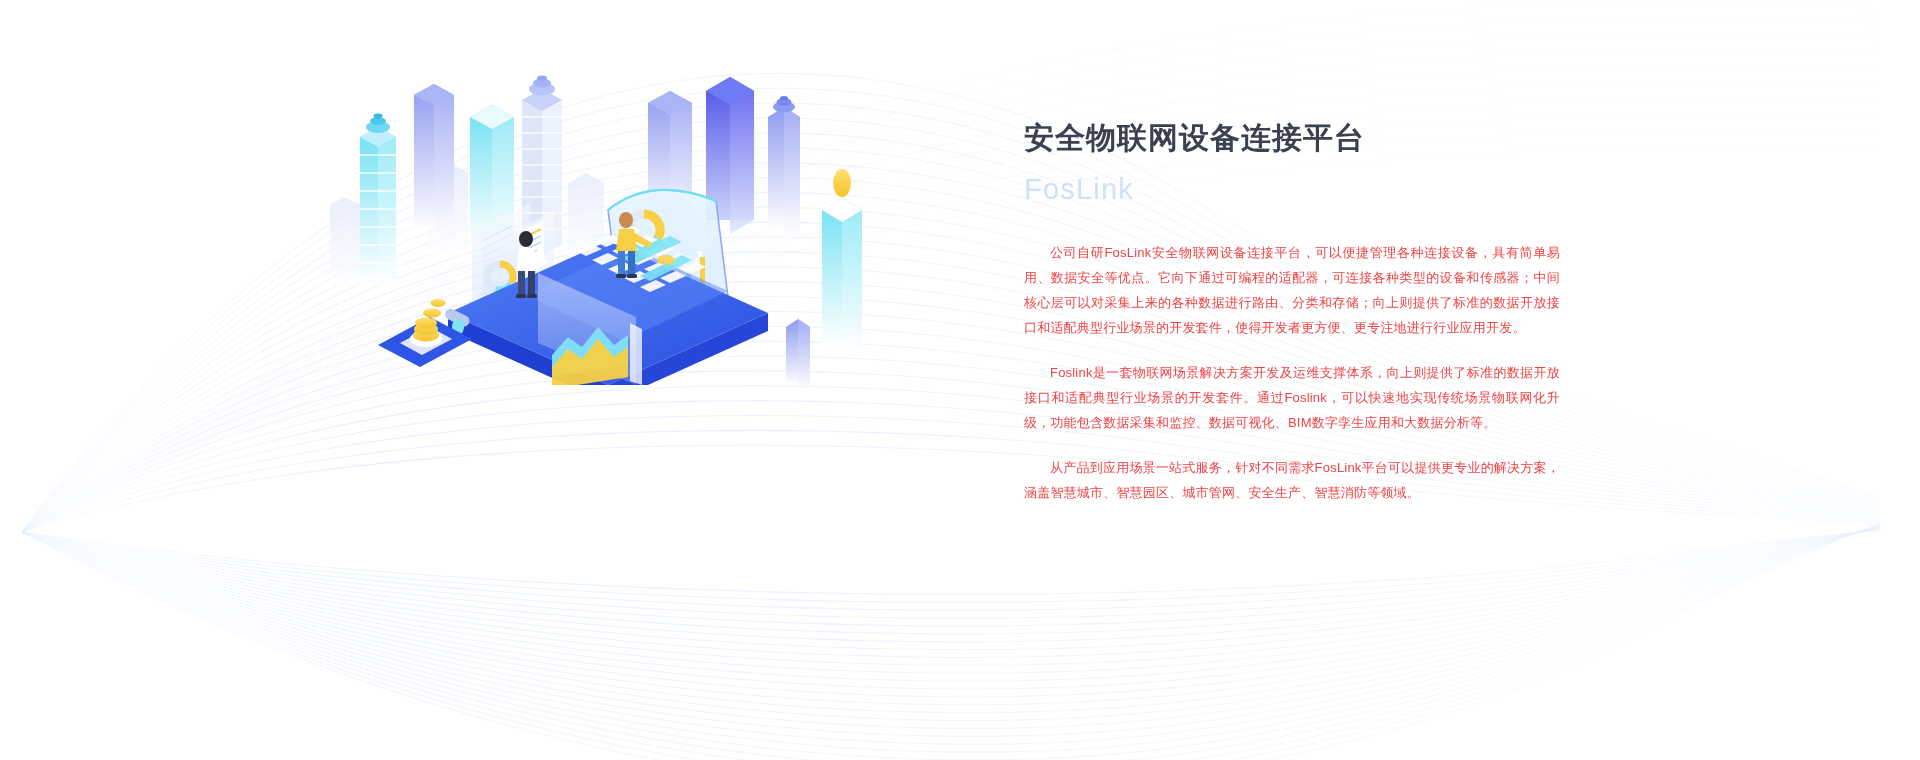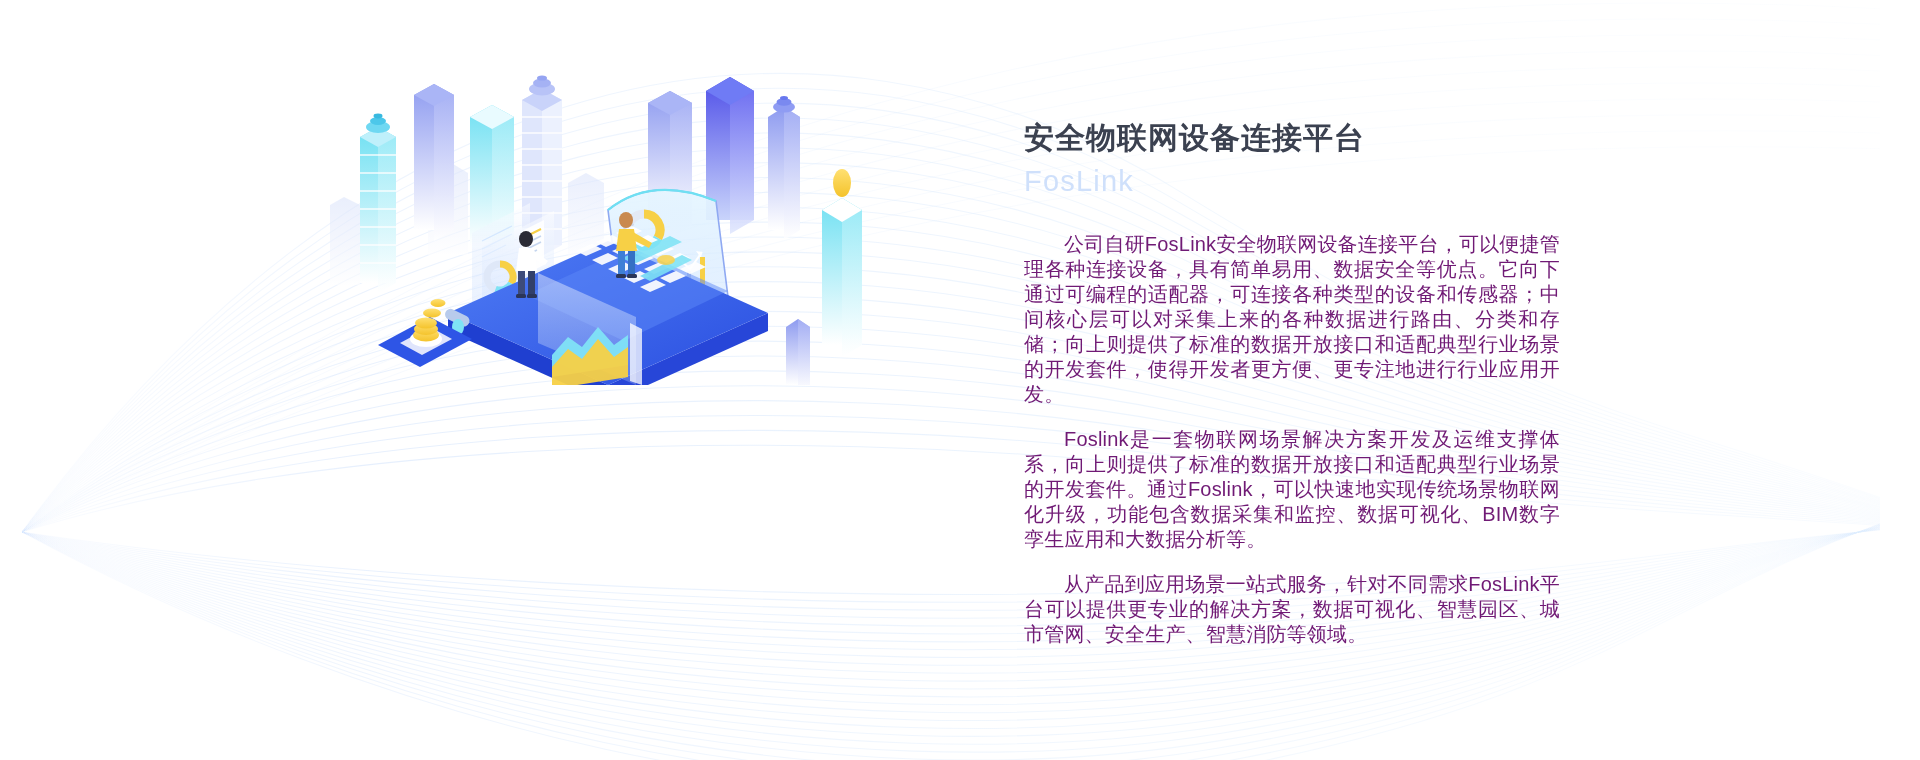--- a/index.html
+++ b/index.html
@@ -20,25 +20,25 @@
   
   .textcol{
     position:absolute; left:1024px; top:118px; width:536px; z-index:3;
   }
   .page-title{
     font-size:30px; font-weight:bold; color:#3b4150;
     letter-spacing:1px; line-height:40px; white-space:nowrap;
   }
   .page-subtitle{
     font-size:29px; font-weight:normal; color:#cfe0fb;
-    letter-spacing:1.2px; line-height:42px; margin-top:2px;
+    letter-spacing:1.2px; line-height:42px; margin-top:10px;
   }
   .body-copy{ margin-top:30px; }
   .para{
-    font-size:20px; line-height:25px; color:#701a75;
+    font-size:13px; line-height:25px; color:#ef4444;
     text-align:justify; text-indent:2em; margin-bottom:20px;
     letter-spacing:0.2px;
   }
   .para:last-child{ margin-bottom:0; }
 </style>
 </head>
 <body>
 
 <div id="stage">
 
@@ -390,17 +390,17 @@
       </g>
     </svg>
   </div>
 
   <div class="textcol">
     <h1 class="page-title">安全物联网设备连接平台</h1>
     <div class="page-subtitle">FosLink</div>
     <div class="body-copy">
       <p class="para">公司自研FosLink安全物联网设备连接平台，可以便捷管理各种连接设备，具有简单易用、数据安全等优点。它向下通过可编程的适配器，可连接各种类型的设备和传感器；中间核心层可以对采集上来的各种数据进行路由、分类和存储；向上则提供了标准的数据开放接口和适配典型行业场景的开发套件，使得开发者更方便、更专注地进行行业应用开发。</p>
       <p class="para">Foslink是一套物联网场景解决方案开发及运维支撑体系，向上则提供了标准的数据开放接口和适配典型行业场景的开发套件。通过Foslink，可以快速地实现传统场景物联网化升级，功能包含数据采集和监控、数据可视化、BIM数字孪生应用和大数据分析等。</p>
-      <p class="para">从产品到应用场景一站式服务，针对不同需求FosLink平台可以提供更专业的解决方案，数据可视化、智慧园区、城市管网、安全生产、智慧消防等领域。</p>
+      <p class="para">从产品到应用场景一站式服务，针对不同需求FosLink平台可以提供更专业的解决方案，涵盖智慧城市、智慧园区、城市管网、安全生产、智慧消防等领域。</p>
     </div>
   </div>
 
 </div>
 
 </body></html>

